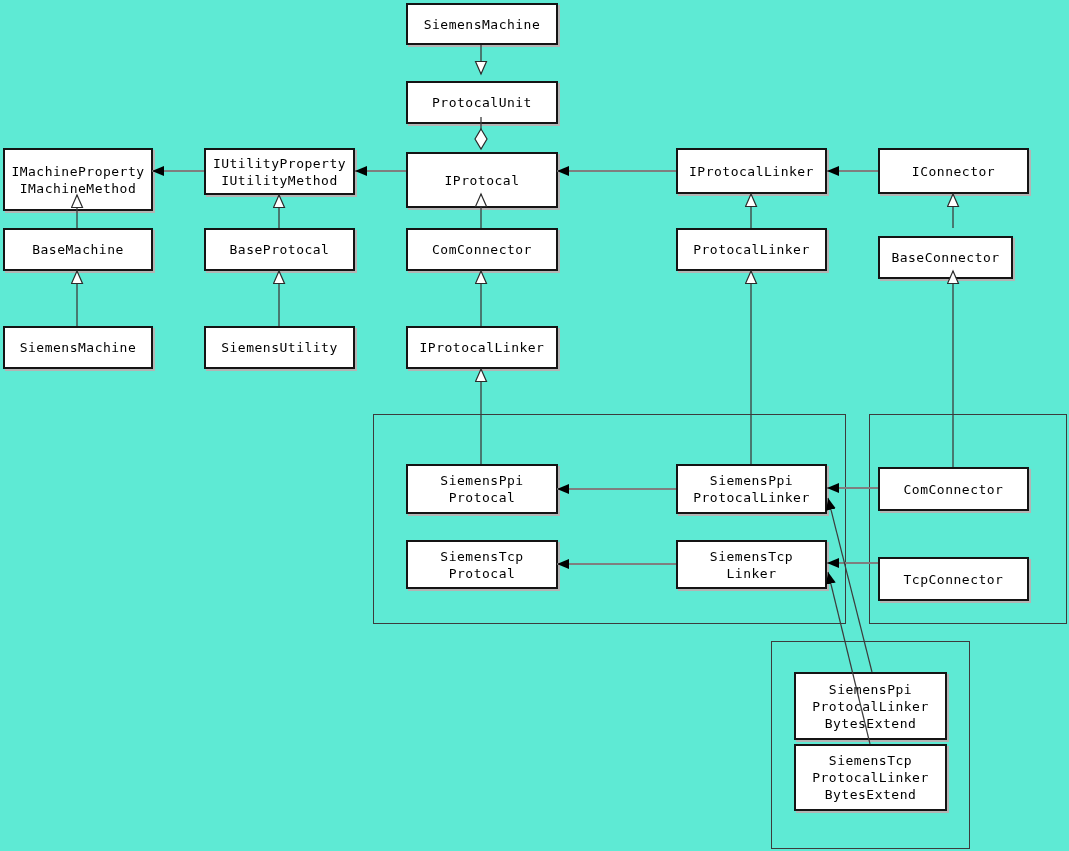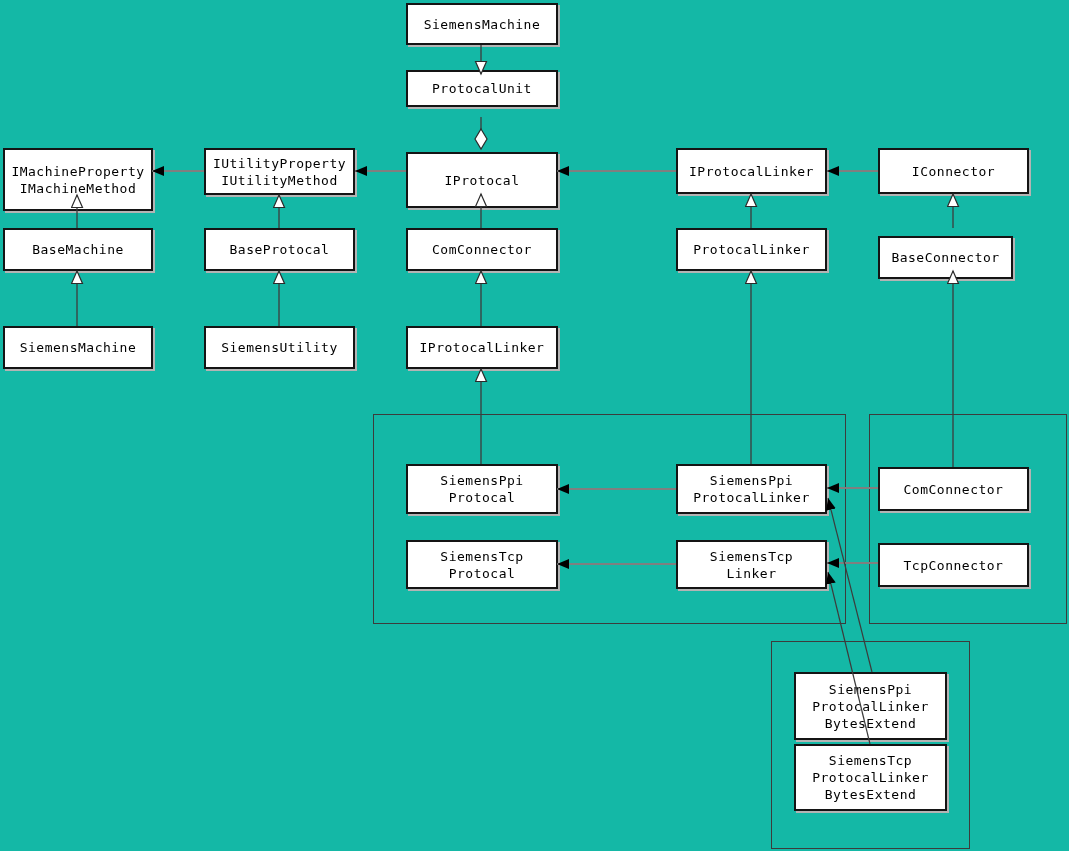--- a/index.html
+++ b/index.html
@@ -1,17 +1,17 @@
 <!DOCTYPE html>
 <html><head>
 <meta charset="utf-8">
 <style>
   html,body { margin:0; padding:0; background:#fff; }
   .canvas {
-    position:relative; width:1069px; height:851px; background:#14b8a6;
+    position:relative; width:1069px; height:851px; background:#5eead4;
     font-family:"DejaVu Sans Mono", monospace; overflow:hidden;
   }
   .gbox {
     position:absolute; border:1.5px solid #3c3c3c; background:transparent;
     box-sizing:border-box; z-index:1;
   }
   .cbox {
     position:absolute; border:2px solid #141414; background:#ffffff;
     box-shadow:2px 2px 0 #b4b4b4; box-sizing:border-box; z-index:2;
     display:flex; align-items:center; justify-content:center;
@@ -26,21 +26,21 @@
 </head>
 <body>
 
 <div class="canvas">
 
   <div class="gbox" style="left:373px;top:414px;width:473px;height:210px"></div>
   <div class="gbox" style="left:869px;top:414px;width:198px;height:210px"></div>
   <div class="gbox" style="left:771px;top:641px;width:199px;height:208px"></div>
 
   <div class="cbox" style="left:406px;top:3px;width:152px;height:42px">SiemensMachine</div>
-  <div class="cbox" style="left:406px;top:70px;width:152px;height:37px">ProtocalUnit</div>
+  <div class="cbox" style="left:406px;top:81px;width:152px;height:43px">ProtocalUnit</div>
 
   <div class="cbox" style="left:3px;top:148px;width:150px;height:63px">IMachineProperty
 IMachineMethod</div>
   <div class="cbox" style="left:204px;top:148px;width:151px;height:47px">IUtilityProperty
 IUtilityMethod</div>
   <div class="cbox" style="left:406px;top:152px;width:152px;height:56px">IProtocal</div>
   <div class="cbox" style="left:676px;top:148px;width:151px;height:46px">IProtocalLinker</div>
   <div class="cbox" style="left:878px;top:148px;width:151px;height:46px">IConnector</div>
 
   <div class="cbox" style="left:3px;top:228px;width:150px;height:43px">BaseMachine</div>
@@ -56,21 +56,21 @@
   <div class="cbox" style="left:406px;top:464px;width:152px;height:50px">SiemensPpi
 Protocal</div>
   <div class="cbox" style="left:406px;top:540px;width:152px;height:49px">SiemensTcp
 Protocal</div>
   <div class="cbox" style="left:676px;top:464px;width:151px;height:50px">SiemensPpi
 ProtocalLinker</div>
   <div class="cbox" style="left:676px;top:540px;width:151px;height:49px">SiemensTcp
 Linker</div>
 
   <div class="cbox" style="left:878px;top:467px;width:151px;height:44px">ComConnector</div>
-  <div class="cbox" style="left:878px;top:543px;width:151px;height:44px">TcpConnector</div>
+  <div class="cbox" style="left:878px;top:557px;width:151px;height:44px">TcpConnector</div>
 
   <div class="cbox" style="left:794px;top:672px;width:153px;height:68px">SiemensPpi
 ProtocalLinker
 BytesExtend</div>
   <div class="cbox" style="left:794px;top:744px;width:153px;height:67px">SiemensTcp
 ProtocalLinker
 BytesExtend</div>
 
   <svg class="edges" width="1069" height="851">
     <defs>

